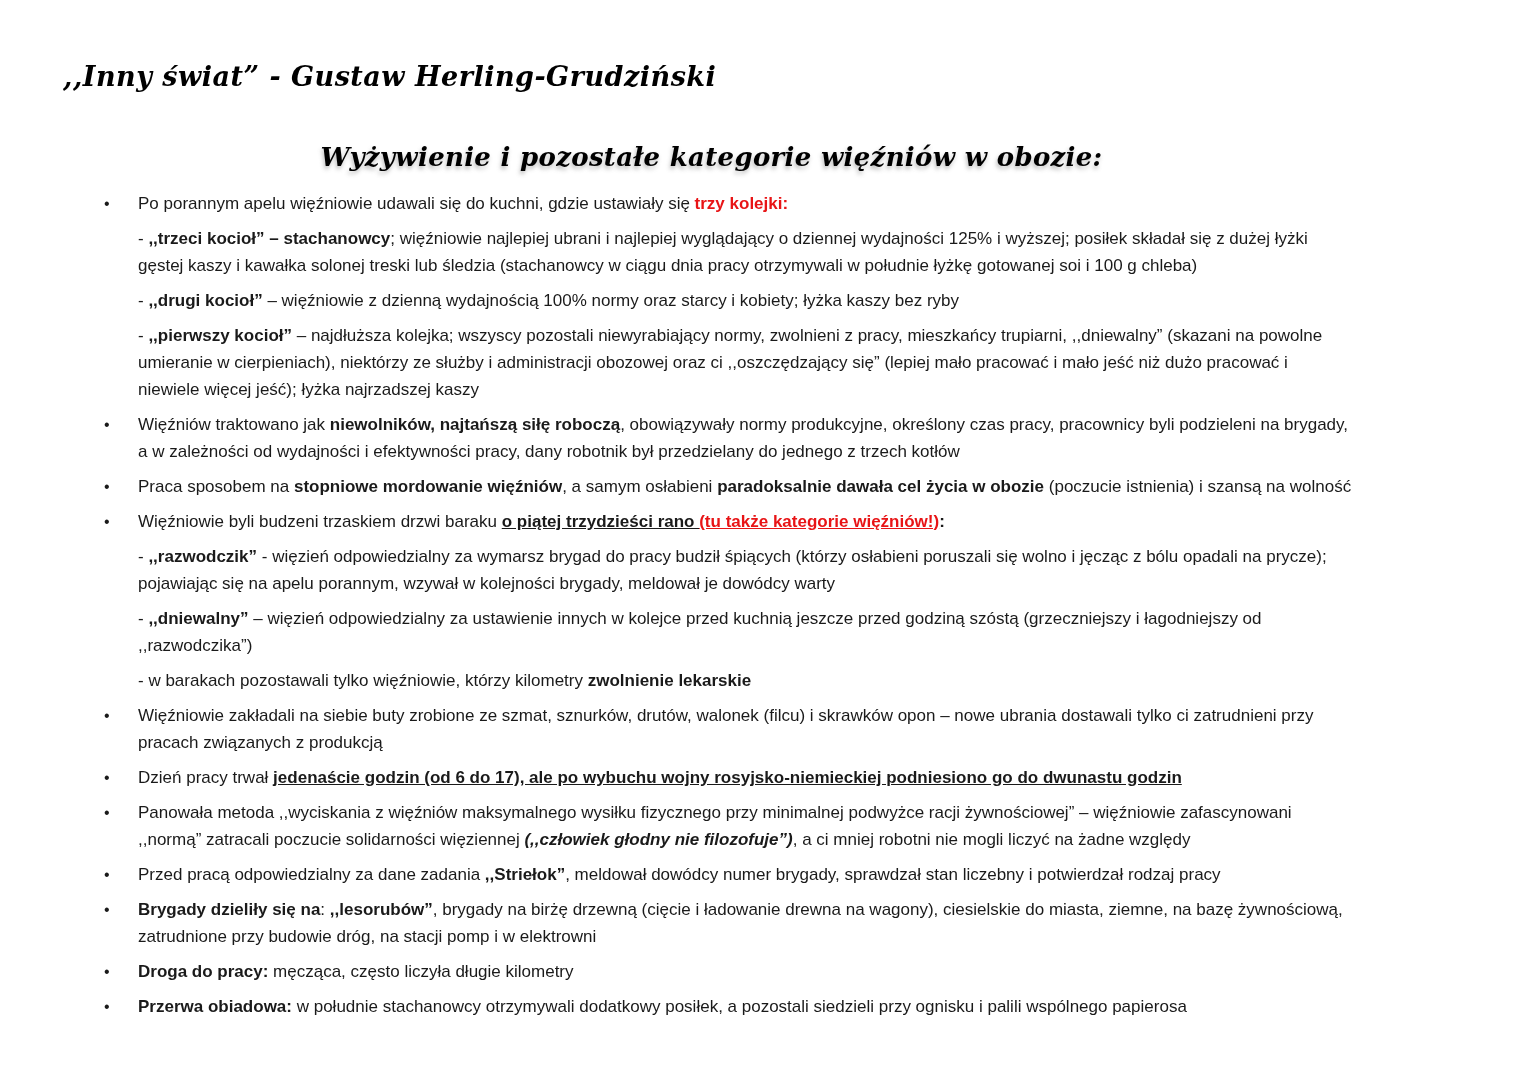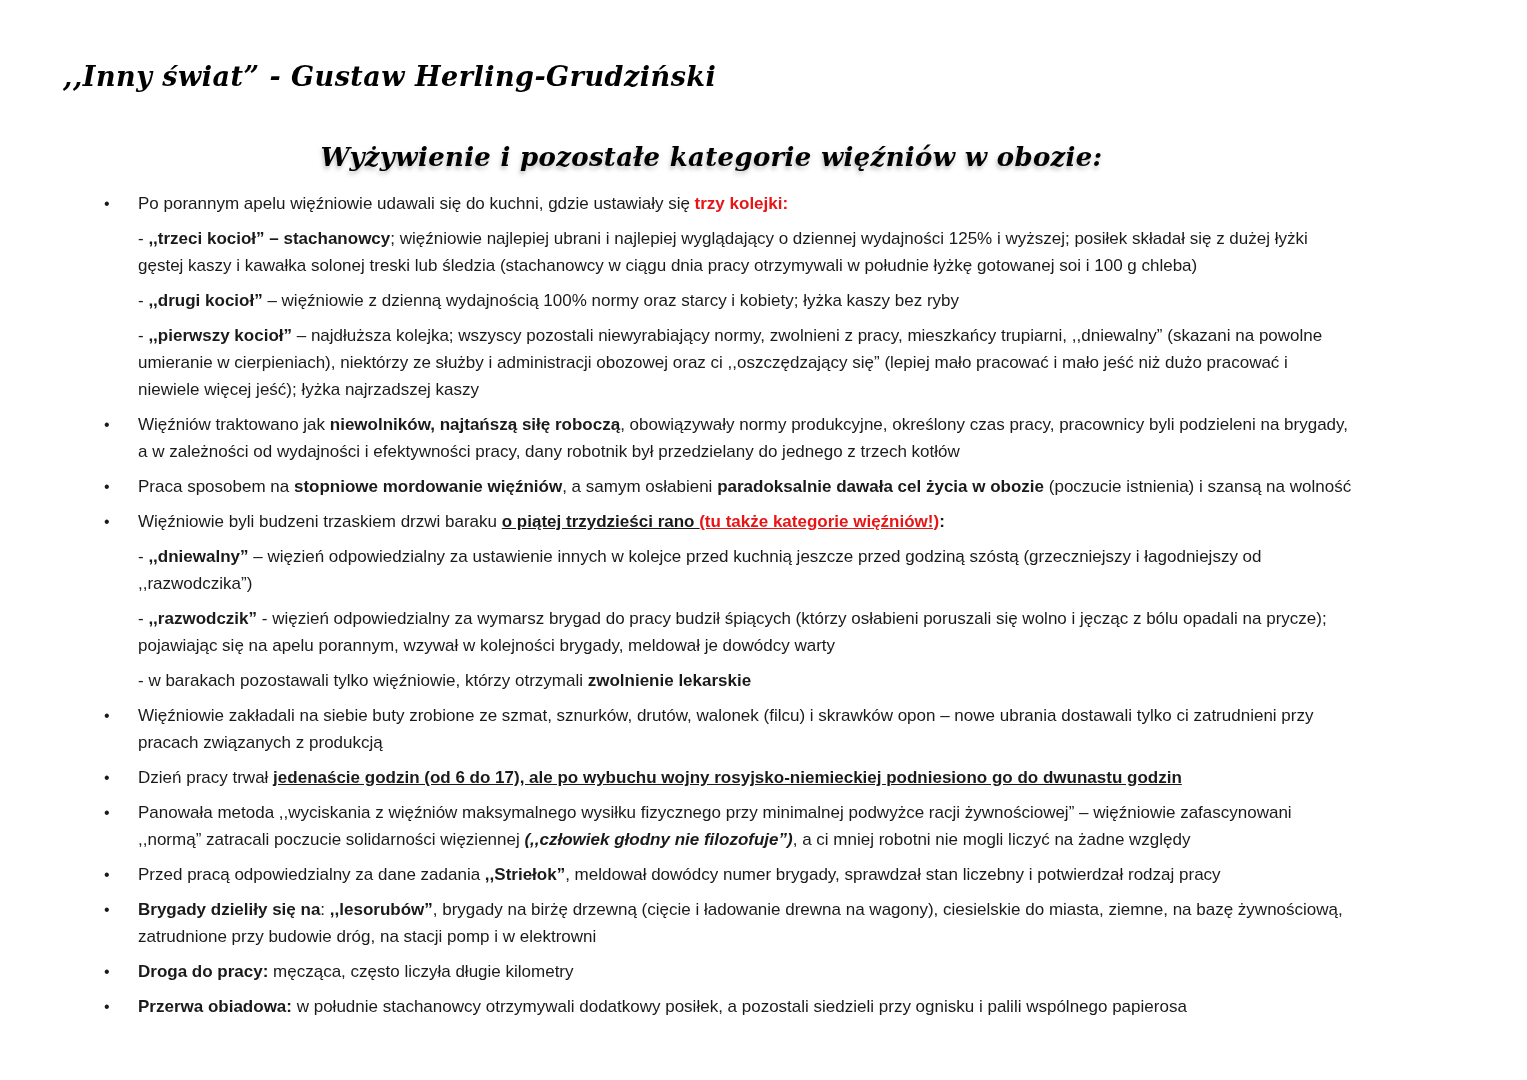--- a/index.html
+++ b/index.html
@@ -94,23 +94,23 @@
             <span class="marker">•</span>
             <div class="para"><span>Więźniów traktowano jak </span><span class="b">niewolników, najtańszą siłę roboczą</span><span>, obowiązywały normy produkcyjne, określony czas pracy, pracownicy byli podzieleni na brygady, a w zależności od wydajności i efektywności pracy, dany robotnik był przedzielany do jednego z trzech kotłów</span></div>
           </li>
           <li>
             <span class="marker">•</span>
             <div class="para"><span>Praca sposobem na </span><span class="b">stopniowe mordowanie więźniów</span><span>, a samym osłabieni </span><span class="b">paradoksalnie dawała cel życia w obozie</span><span> (poczucie istnienia) i szansą na wolność</span></div>
           </li>
           <li>
             <span class="marker">•</span>
             <div class="para"><span>Więźniowie byli budzeni trzaskiem drzwi baraku </span><span class="b u">o piątej trzydzieści rano </span><span class="b u red">(tu także kategorie więźniów!)</span><span class="b">:</span></div>
+            <div class="para"><span>- </span><span class="b">,,razwodczik”</span><span> - więzień odpowiedzialny za wymarsz brygad do pracy budził śpiących (którzy osłabieni poruszali się wolno i jęcząc z bólu opadali na prycze); pojawiając się na apelu porannym, wzywał w kolejności brygady, meldował je dowódcy warty</span></div>
             <div class="para"><span>- </span><span class="b">,,dniewalny”</span><span> – więzień odpowiedzialny za ustawienie innych w kolejce przed kuchnią jeszcze przed godziną szóstą (grzeczniejszy i łagodniejszy od ,,razwodczika”)</span></div>
-            <div class="para"><span>- </span><span class="b">,,razwodczik”</span><span> - więzień odpowiedzialny za wymarsz brygad do pracy budził śpiących (którzy osłabieni poruszali się wolno i jęcząc z bólu opadali na prycze); pojawiając się na apelu porannym, wzywał w kolejności brygady, meldował je dowódcy warty</span></div>
-            <div class="para"><span>- w barakach pozostawali tylko więźniowie, którzy otrzymali </span><span class="b">zwolnienie lekarskie</span></div>
+            <div class="para"><span>- w barakach pozostawali tylko więźniowie, którzy kilometry </span><span class="b">zwolnienie lekarskie</span></div>
           </li>
           <li>
             <span class="marker">•</span>
             <div class="para"><span>Więźniowie zakładali na siebie buty zrobione ze szmat, sznurków, drutów, walonek (filcu) i skrawków opon – nowe ubrania dostawali tylko ci zatrudnieni przy pracach związanych z produkcją</span></div>
           </li>
           <li>
             <span class="marker">•</span>
             <div class="para"><span>Dzień pracy trwał </span><span class="b u">jedenaście godzin (od 6 do 17), ale po wybuchu wojny rosyjsko-niemieckiej podniesiono go do dwunastu godzin</span></div>
           </li>
           <li>

